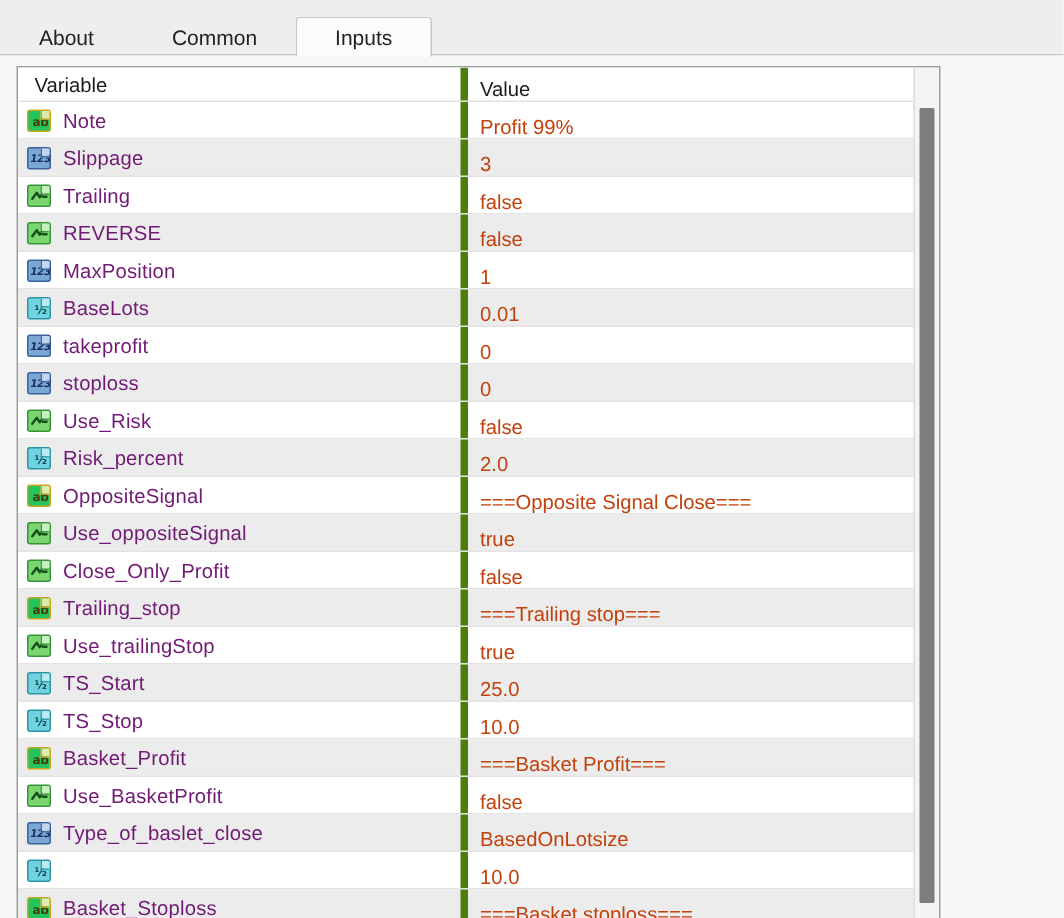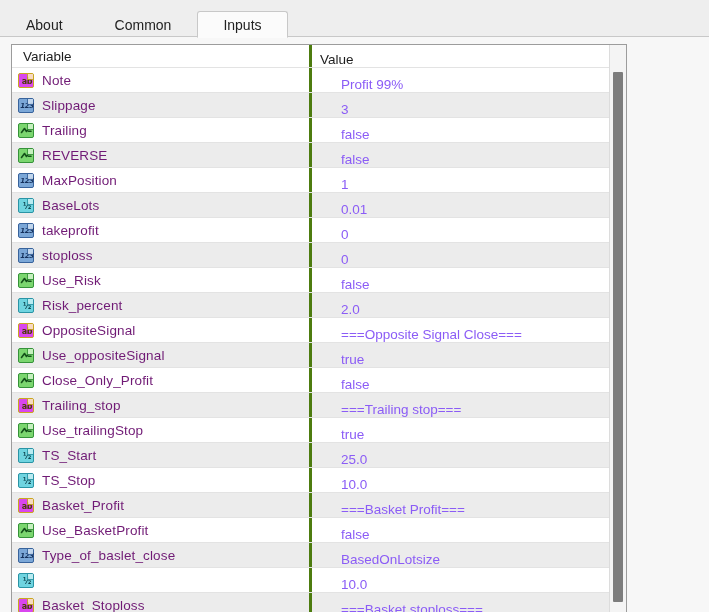--- a/index.html
+++ b/index.html
@@ -111,21 +111,21 @@
   }
 
   .cell-var {
     width: 300px;
     flex: 0 0 300px;
     display: flex;
     align-items: center;
     height: 100%;
     box-sizing: border-box;
     padding-left: 6px;
-    border-right: 3px solid #4d7c0f;
+    border-right: 5px solid #4d7c0f;
     overflow: hidden;
     white-space: nowrap;
   }
   .cell-val {
     flex: 1 1 auto;
     display: flex;
     align-items: flex-end;
     height: 100%;
     box-sizing: border-box;
     padding-left: 8px;
@@ -135,22 +135,21 @@
   .header .cell-var { padding-left: 11px; }
   .header .cell-val { padding-left: 8px; }
 
   .vname {
     font-size: 13.5px;
     color: #701a75;
     letter-spacing: 0.01em;
   }
   .vval {
     font-size: 13.5px;
-    color: #8b5cf6;
-    margin-left: 21px;
+    color: #c2410c;
   }
   .hname {
     font-size: 13.5px;
     color: #1c1c1c;
   }
 
   
   .ticon {
     position: relative;
     width: 16px;
@@ -180,21 +179,21 @@
     text-align: center;
     font-family: "DejaVu Sans", sans-serif;
     font-size: 7px;
     font-weight: bold;
     color: #233a6b;
     letter-spacing: -0.3px;
   }
 
   
   .ticon.t-string {
-    background: #d946ef;
+    background: #22c55e;
     border: 1px solid #c9a81e;
   }
   .ticon.t-string .lbl { color: #4a3c05; font-size: 8px; }
   .ticon.t-string .corner { background: #fdf3bd; border-left: 1px solid #c9a81e; border-bottom: 1px solid #c9a81e; }
 
   
   .ticon.t-int {
     background: #7ba7d7;
     border: 1px solid #38639c;
   }

